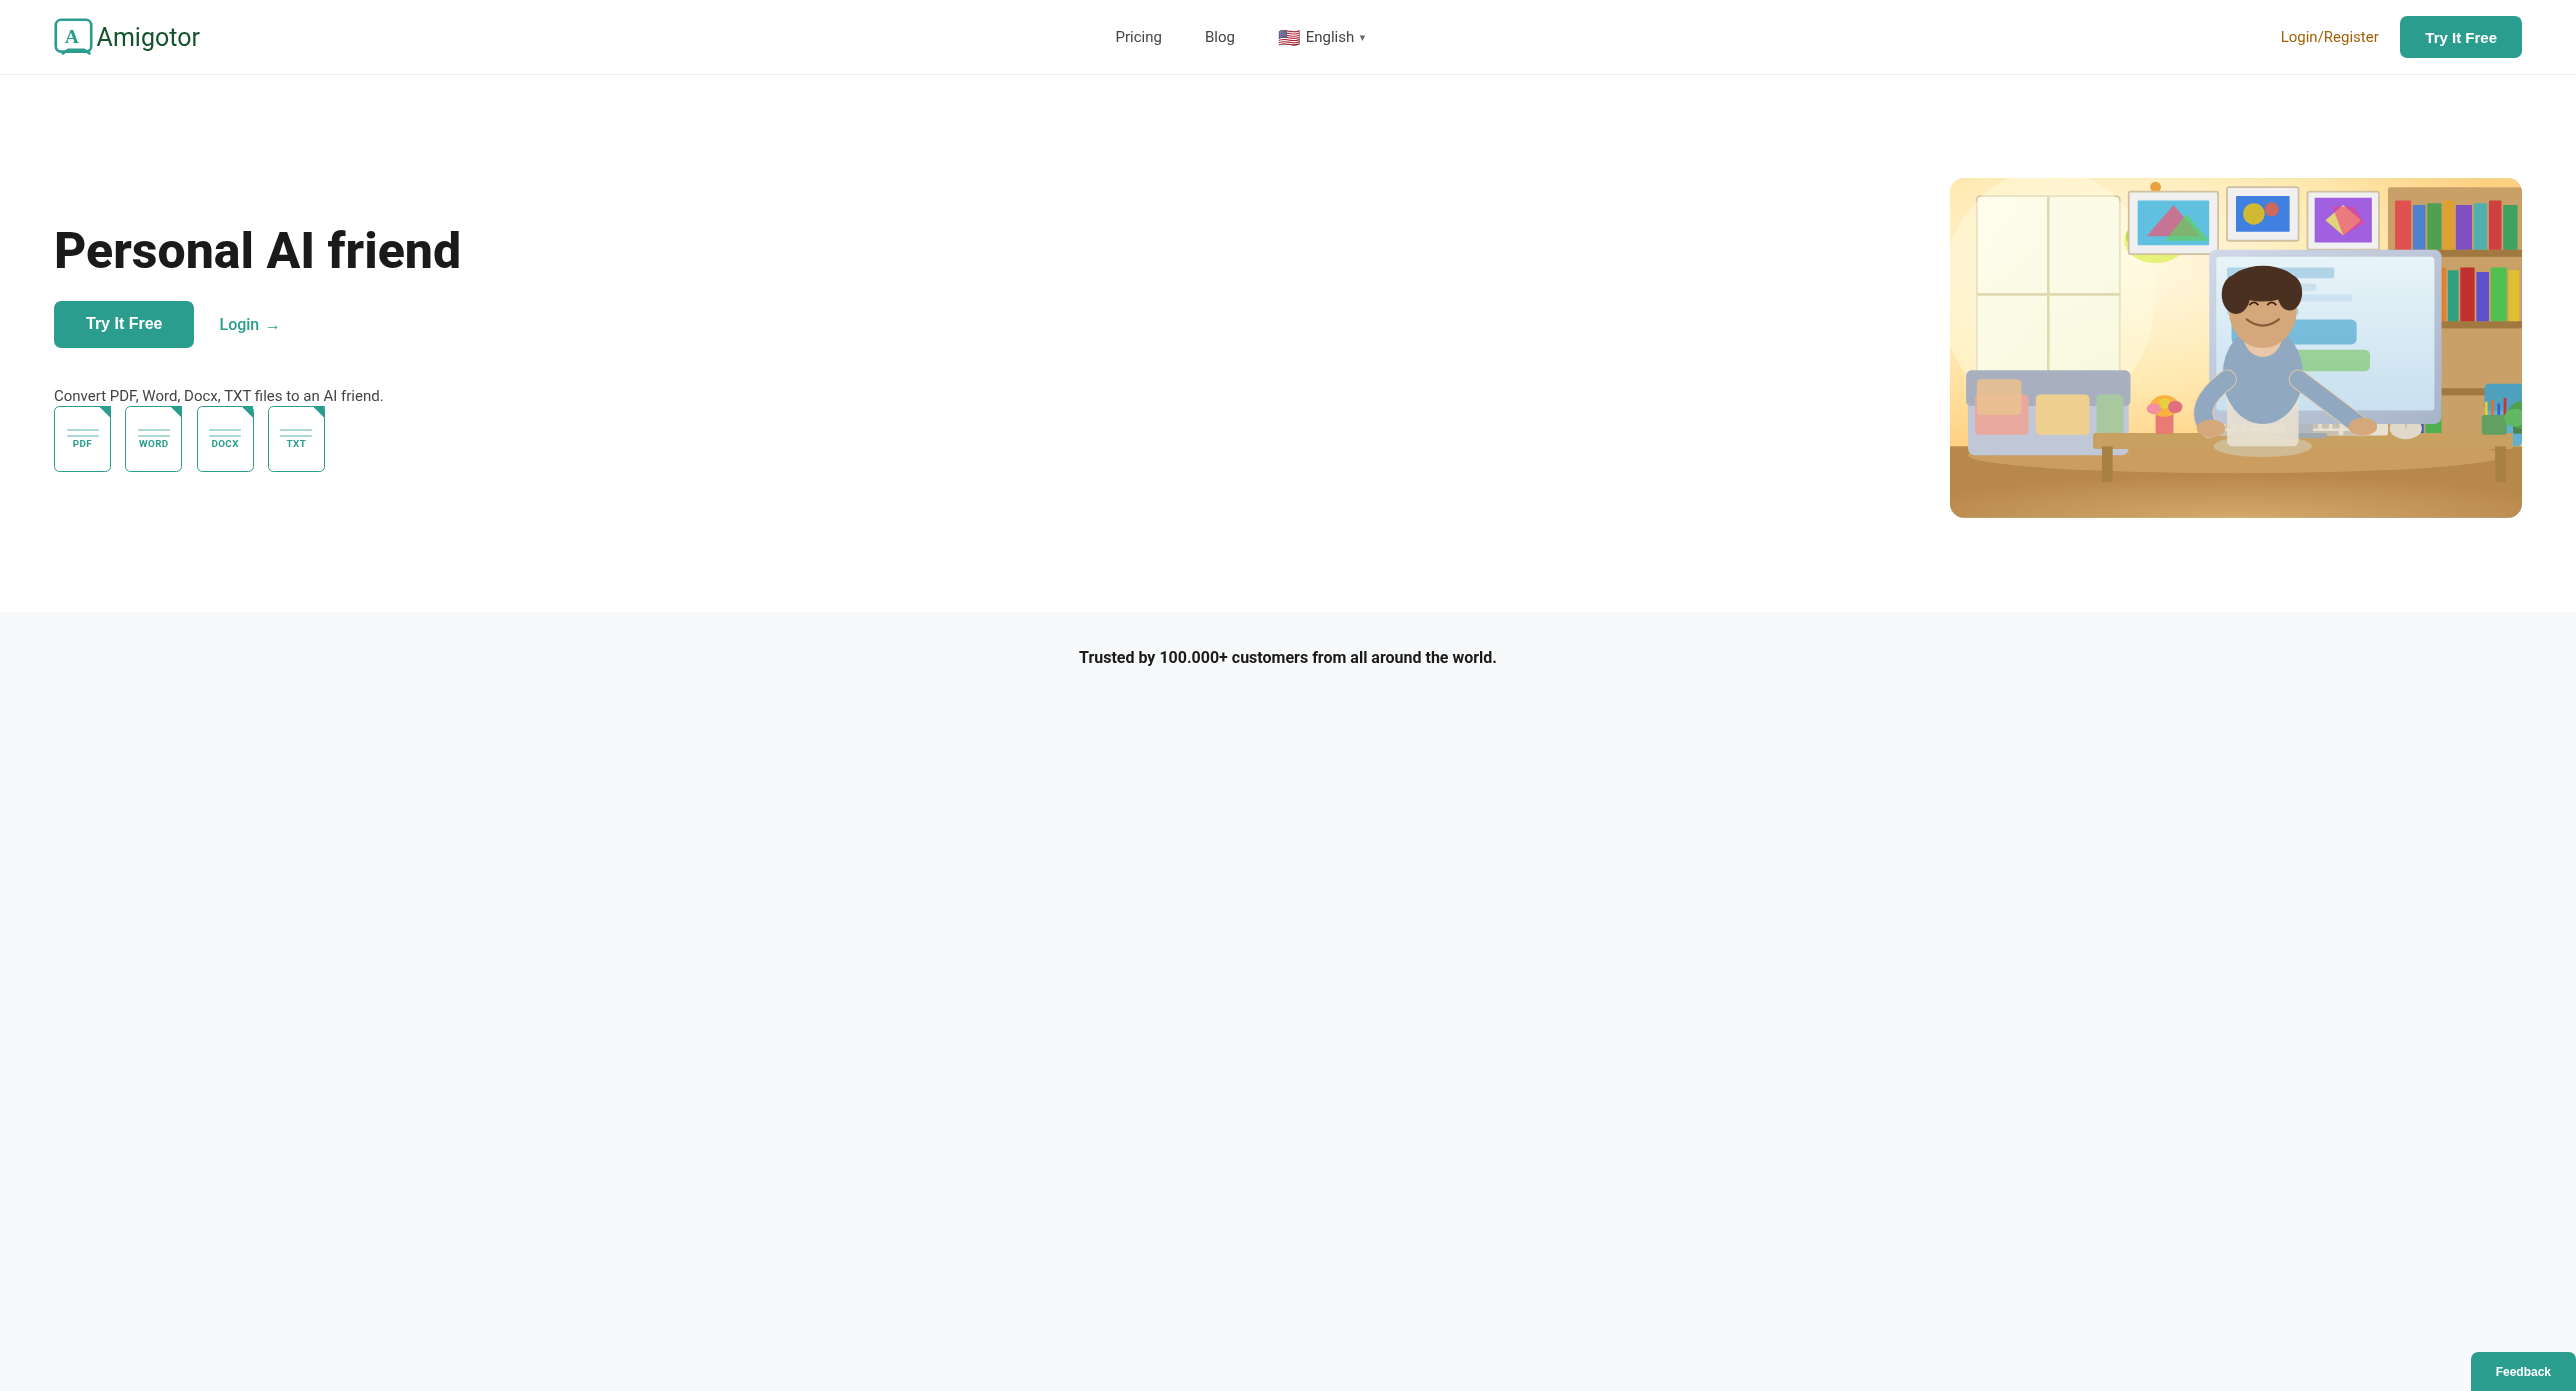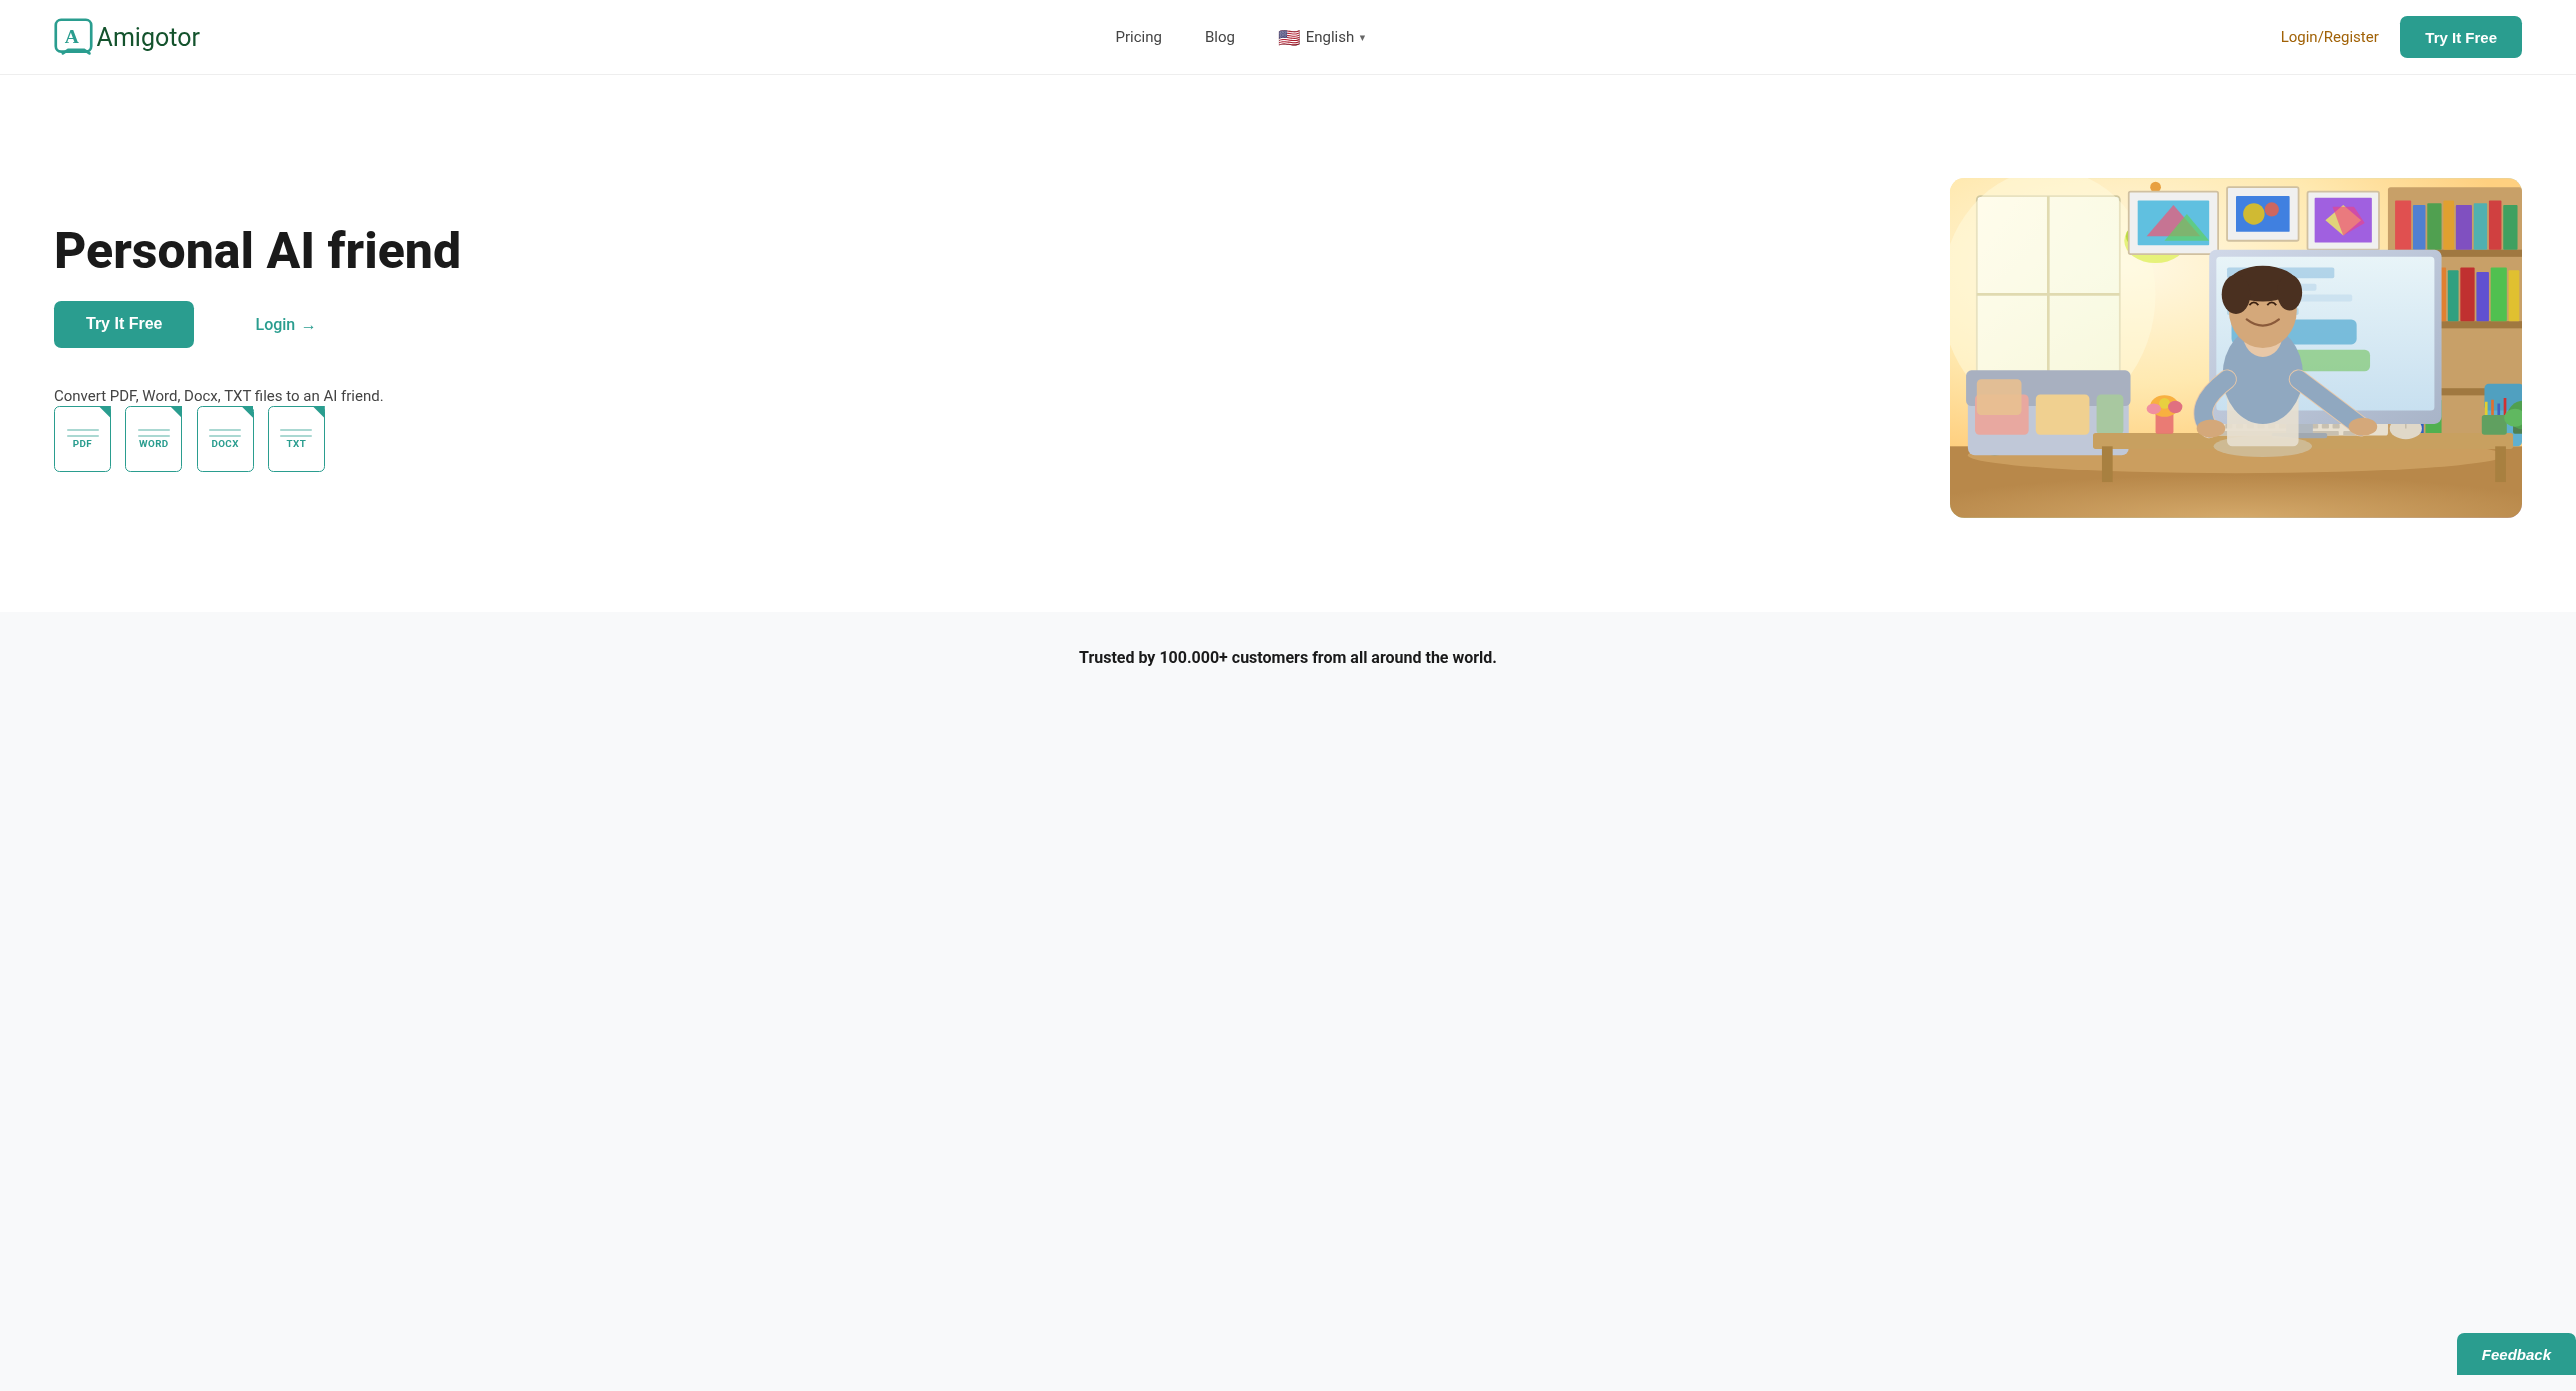--- a/index.html
+++ b/index.html
@@ -124,21 +124,20 @@
     }
     .hero-login-link {
       font-size: 16px;
       color: #2a9d8f;
       text-decoration: none;
       cursor: pointer;
       display: flex;
       align-items: center;
       gap: 5.4px;
       font-weight: 500;
-      margin-left: 36px;
     }
     .hero-convert-label {
       font-size: 15px;
       color: #444;
       margin-bottom: 1px;
     }
     .file-icons {
       display: flex;
       align-items: center;
       gap: 14.3px;
@@ -214,32 +213,31 @@
     }
     .trust-text {
       font-size: 16px;
       font-weight: 700;
       color: #1a1a1a;
     }
 
     
     .feedback-btn {
       position: fixed;
-      bottom: 16px;
+      bottom: 0;
       right: 0;
       background: #2a9d8f;
       color: #fff;
       border: none;
       border-radius: 7.2px 7.2px 0 0;
       padding: 12.5px 25px;
-      font-size: 15px;
+      font-size: 12px;
       font-weight: 600;
       cursor: pointer;
       z-index: 1000;
-      font-style: italic;
     }
   </style>
 </head>
 <body>
 
 <nav class="navbar">
   <a class="logo" href="#">
     <svg class="logo-icon" viewBox="0 0 44 44" fill="none" xmlns="http://www.w3.org/2000/svg">
       <rect x="2" y="2" width="40" height="36" rx="6" stroke="#2a9d8f" stroke-width="3" fill="none"></rect>
       <text x="12" y="28" font-size="22" font-weight="800" fill="#2a9d8f" font-family="Georgia, serif">A</text>

